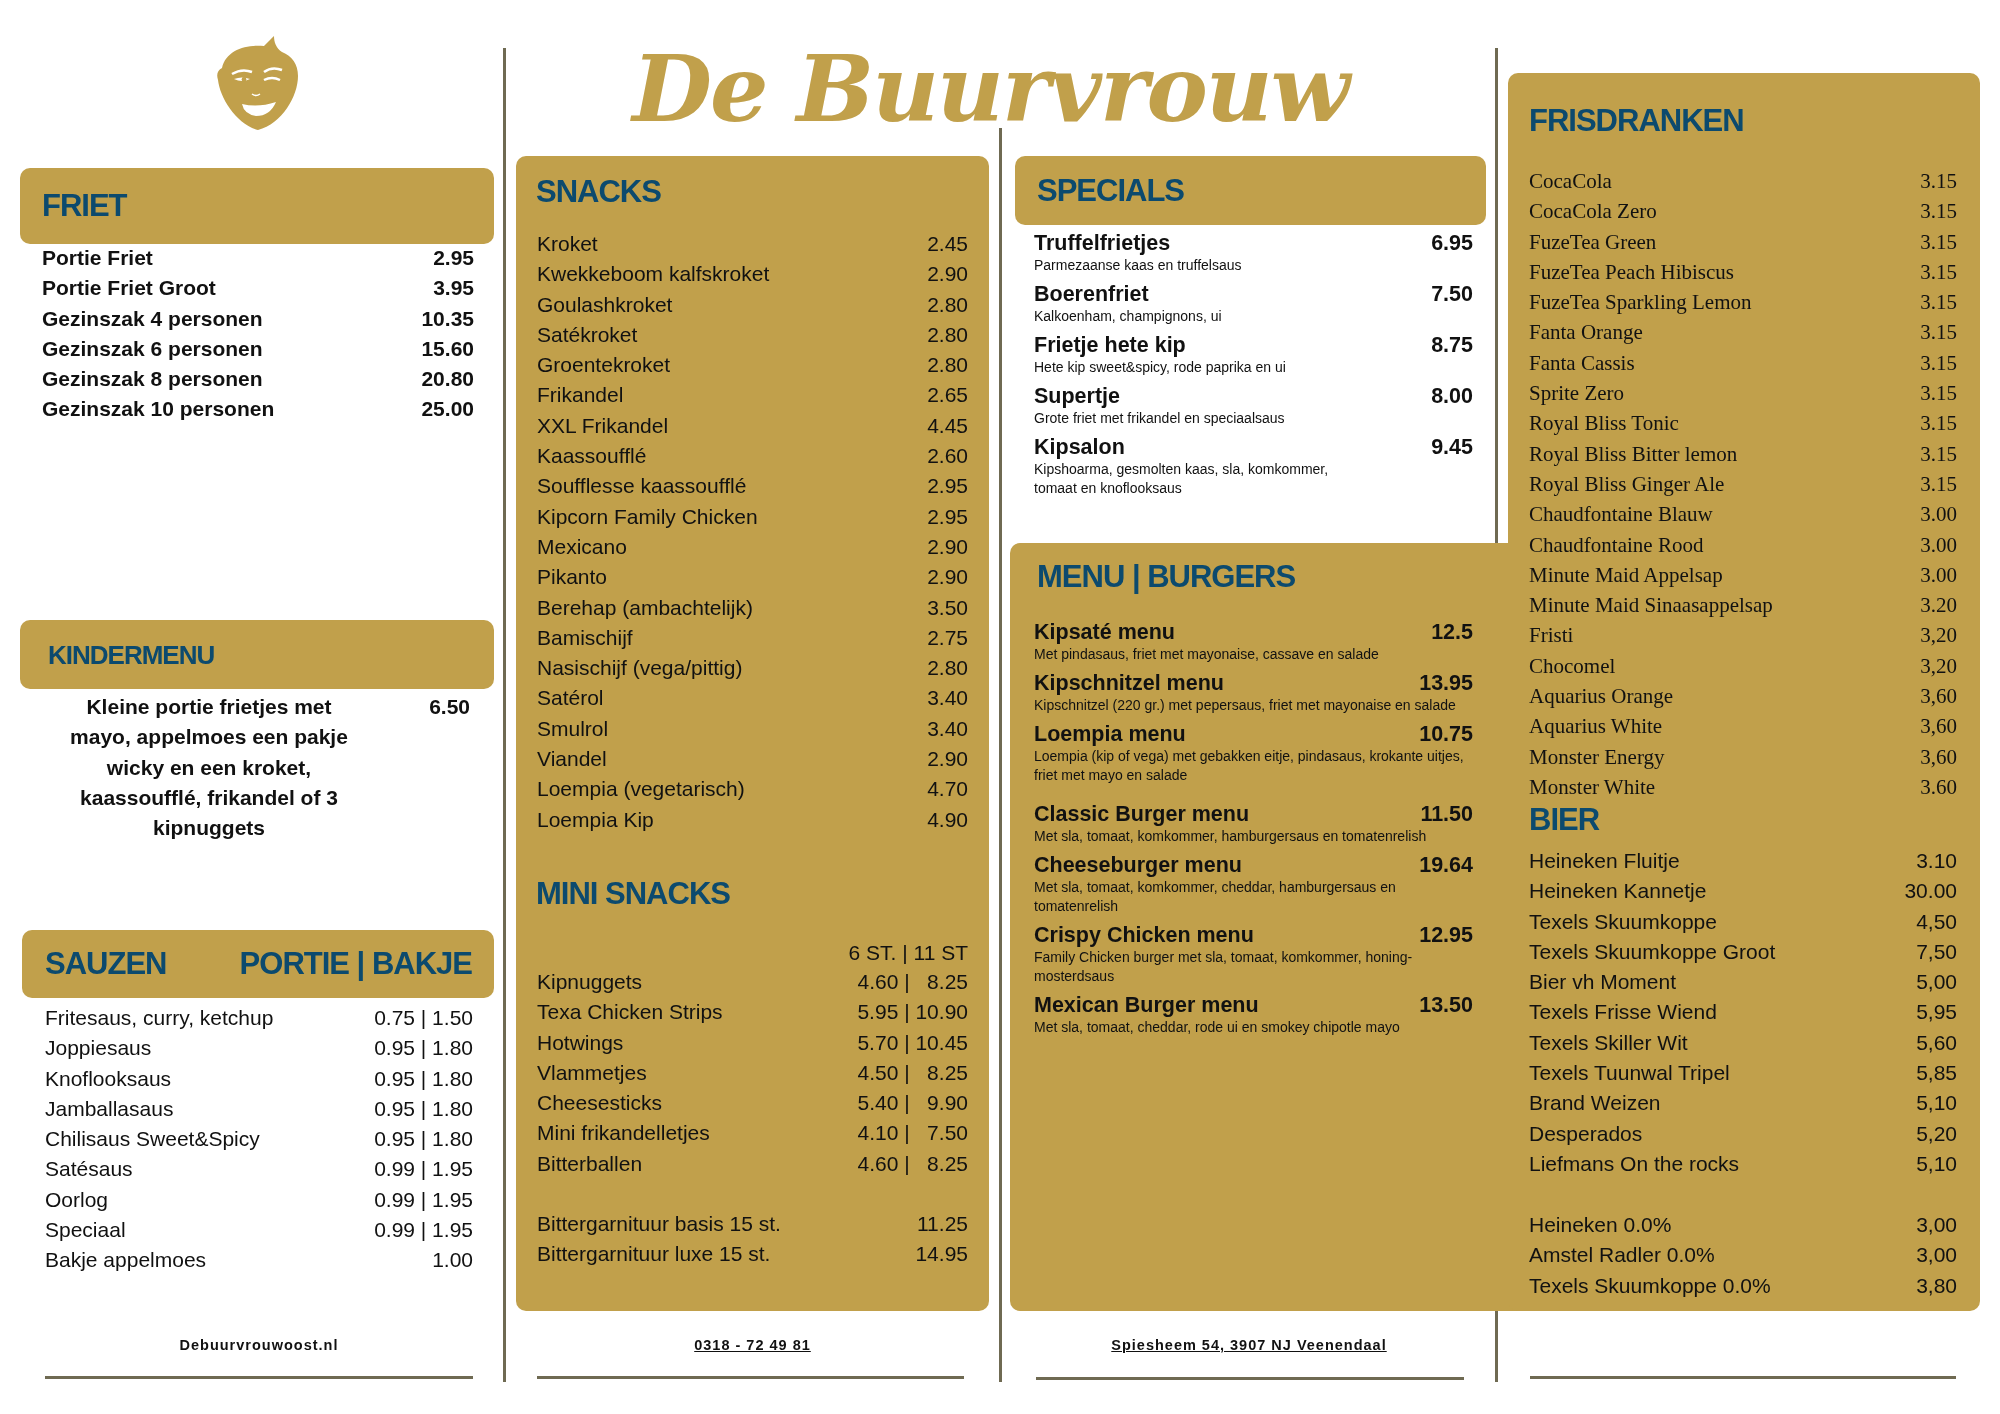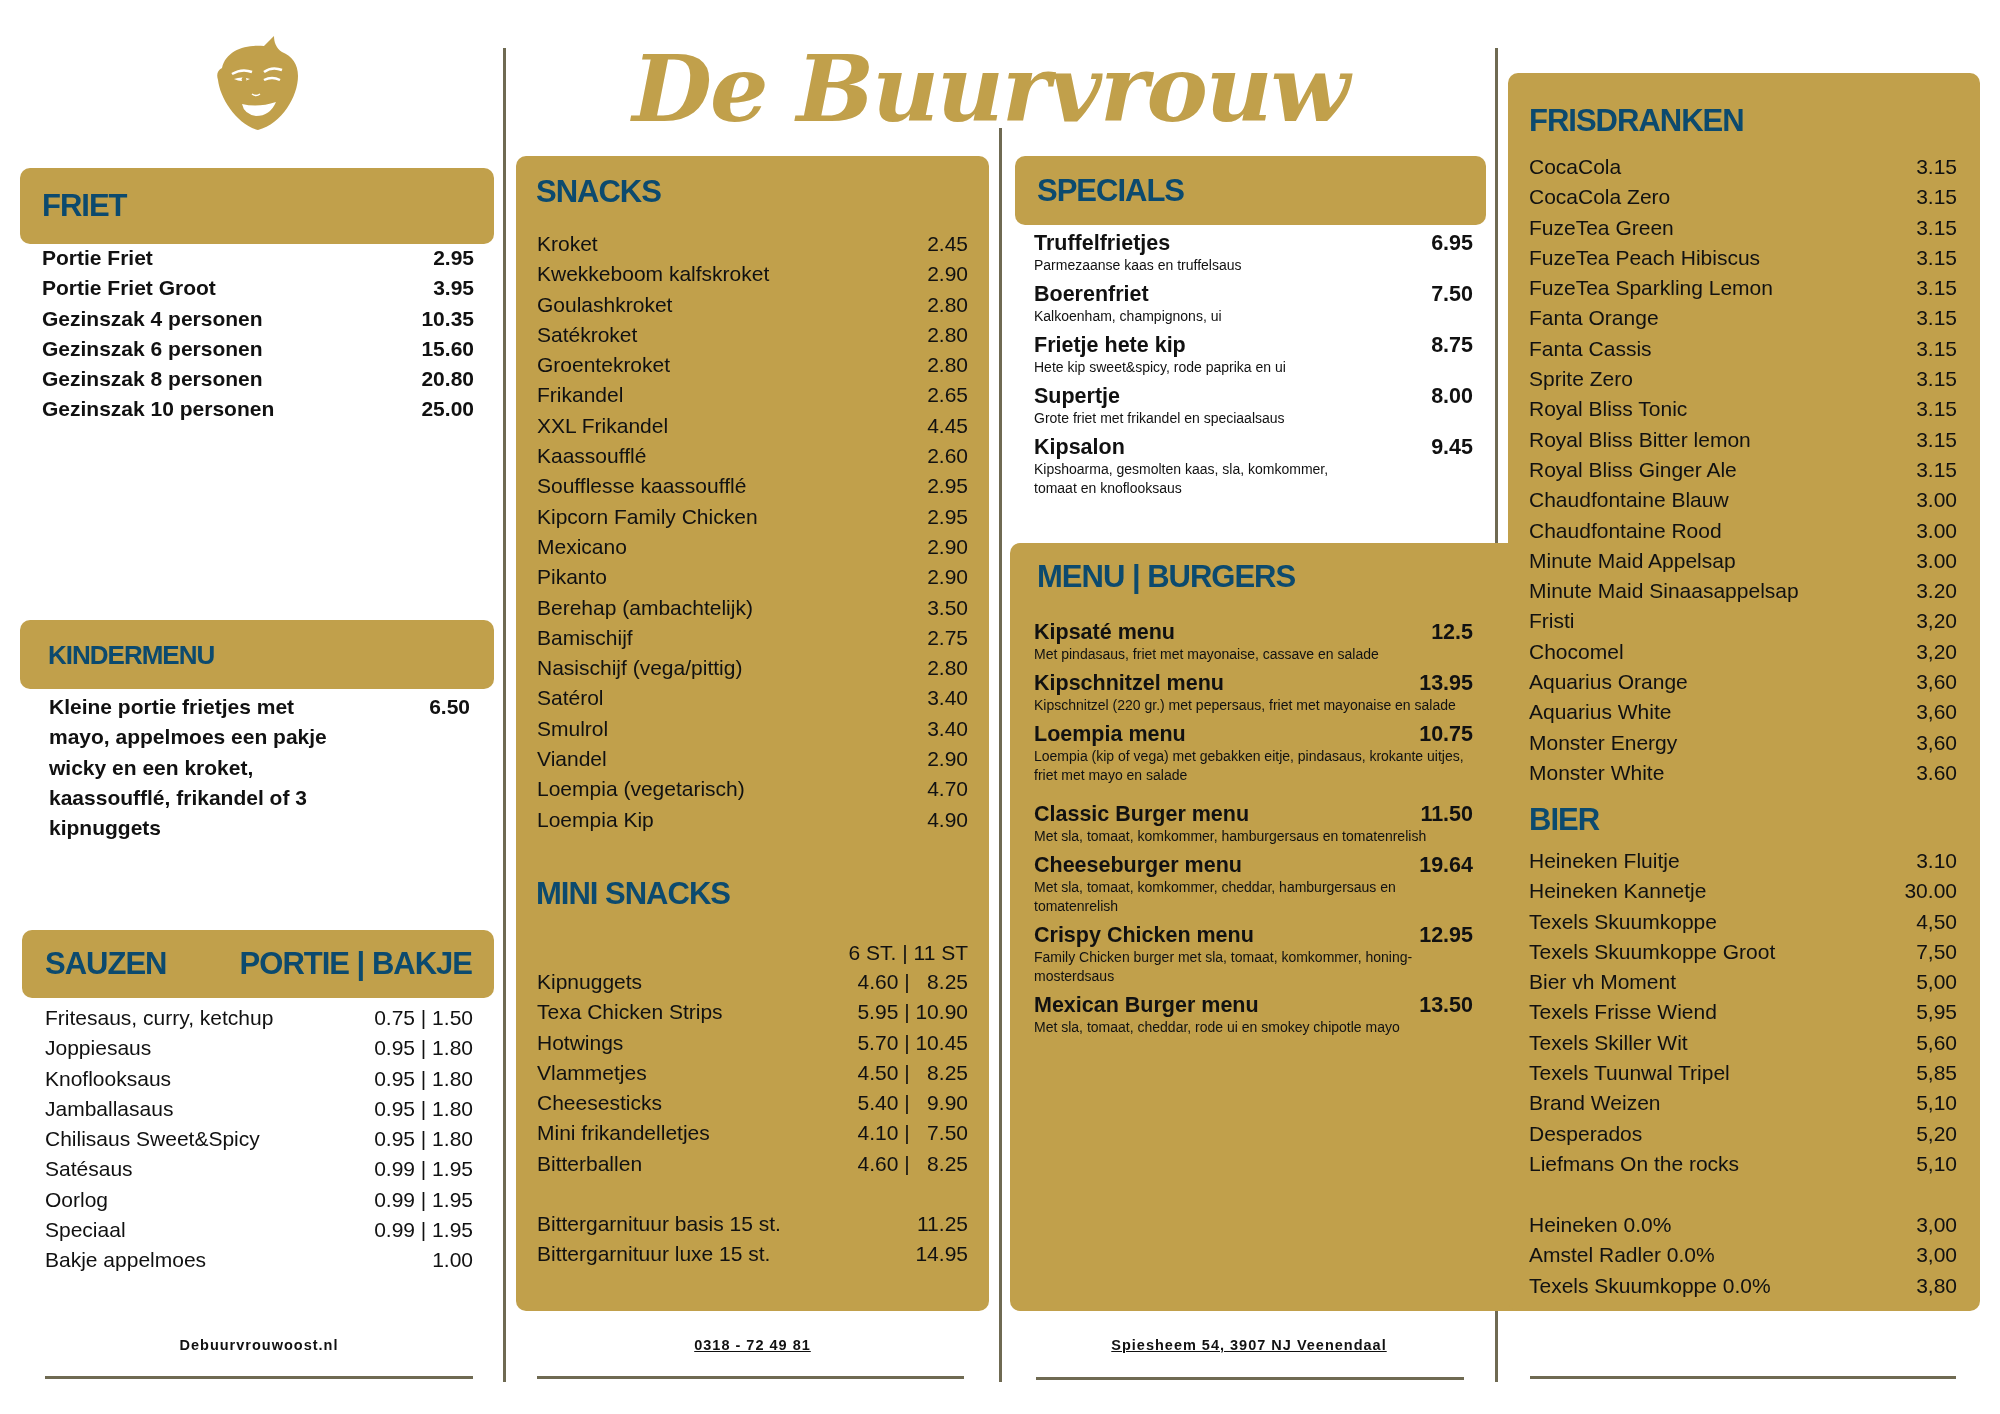--- a/index.html
+++ b/index.html
@@ -73,21 +73,21 @@
   <div class="row">
       <span>Gezinszak 10 personen</span>
       <span class="price">25.00</span>
     </div>
 </div>
 
 <div class="bar" style="left:20px; top:620px; width:474px; height:69px;">
   <div class="bar-title" style="left:28px; top:20px; font-size:26px;">KINDERMENU</div>
 </div>
 <div class="abs" style="left:49px; top:692px; width:421px; font-weight:bold; font-size:21px; line-height:30.3px;">
-  <div style="width:320px;">
+  <div style="width:320px;text-align:center;">
     <div>Kleine portie frietjes met</div>
     <div>mayo, appelmoes een pakje</div>
     <div>wicky en een kroket,</div>
     <div>kaassoufflé, frikandel of 3</div>
     <div>kipnuggets</div>
   </div>
   <div class="abs" style="right:0; top:0;">6.50</div>
 </div>
 
 <div class="bar" style="left:22px; top:930px; width:472px; height:68px;">
@@ -362,21 +362,21 @@
       <div class="desc">Met sla, tomaat, cheddar, rode ui en smokey chipotle mayo</div>
     </div>
   </div>
 </div>
 
 <div class="footer-text u" style="left:1034px; top:1337px; width:430px;">Spiesheem 54, 3907 NJ Veenendaal</div>
 <div class="hrule" style="left:1036px; top:1377px; width:428px;"></div>
 
 <div class="panel" style="left:1508px; top:73px; width:472px; height:1238px;">
   <div class="bar-title" style="left:21px; top:30px; font-size:31px;">FRISDRANKEN</div>
-  <div class="list reg-list" style="left:21px; top:79px; width:428px;">
+  <div class="list reg-list" style="left:21px; top:93px; width:428px;font-family:Liberation Serif, serif;">
     <div class="row">
         <span>CocaCola</span>
         <span class="price">3.15</span>
       </div>
     <div class="row">
         <span>CocaCola Zero</span>
         <span class="price">3.15</span>
       </div>
     <div class="row">
         <span>FuzeTea Green</span>

